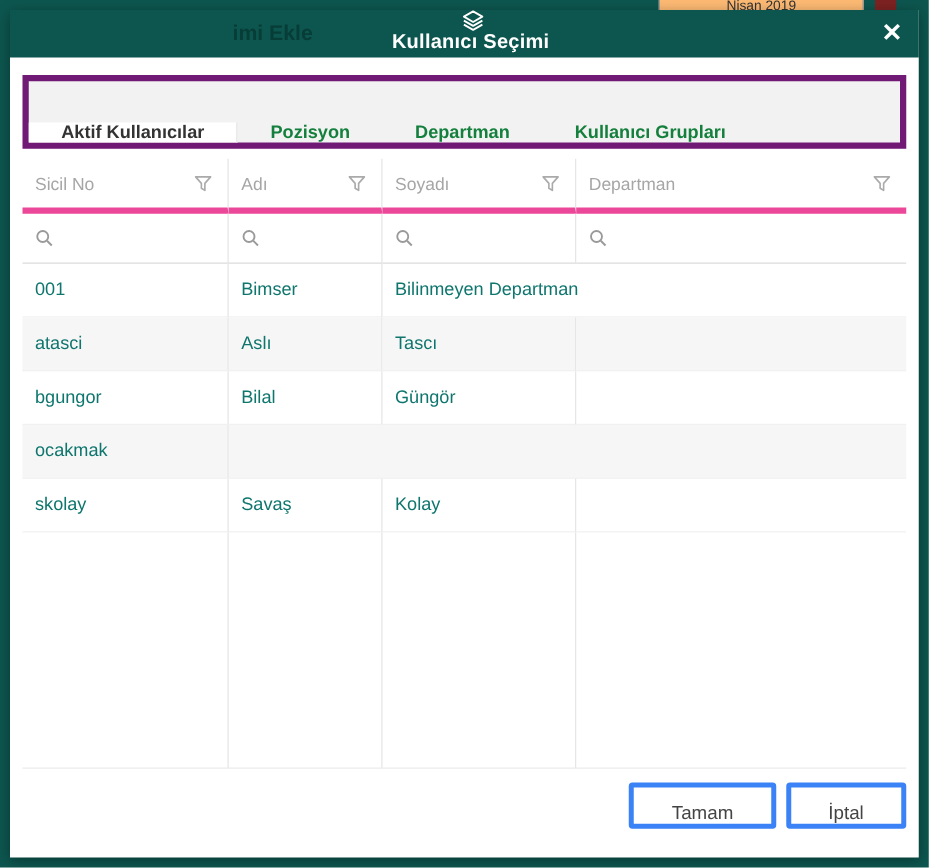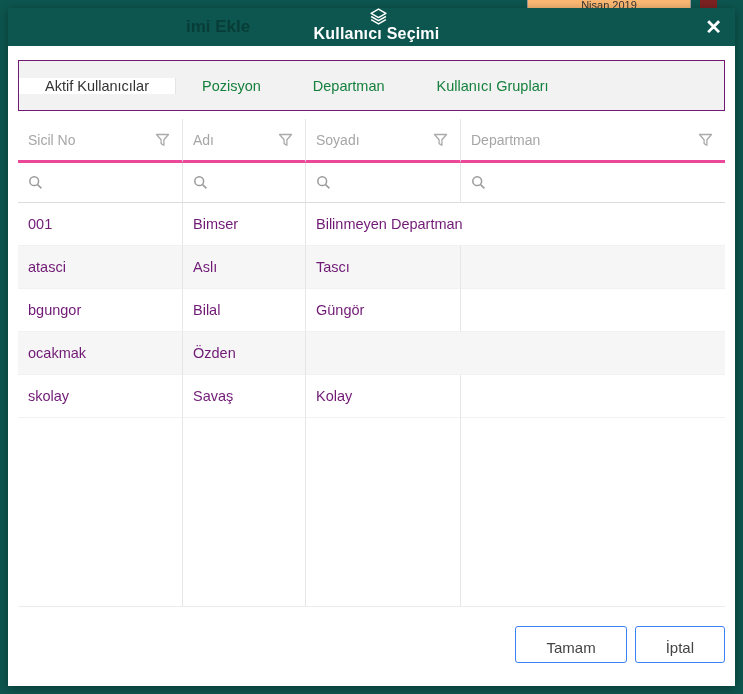--- a/index.html
+++ b/index.html
@@ -33,59 +33,59 @@
     position:absolute; left:178px; top:9px; font-size:17px; font-weight:bold;
     color:rgba(0,28,26,0.45); pointer-events:none;
   }
   .close {
     position:absolute; right:13px; top:6px; font-size:20px; font-weight:bold;
     color:#fff; cursor:pointer; line-height:26px;
   }
   .modal-body { padding:14px 10px 0 10px; position:relative; height:626px; box-sizing:border-box; }
   
   .tabs {
-    height:49px; background:#f2f2f2; border:1px solid #701a75;
-    display:flex; align-items:center;
+    height:49px; background:#f2f2f2; border:5px solid #701a75;
+    display:flex; align-items:flex-end;font-weight:bold;
   }
   .tab {
     padding:0 26px; display:flex; align-items:center;
     font-size:14.5px; color:#15803d; cursor:pointer; white-space:nowrap;
   }
   .tab.active {
     background:#fff; color:#333; border-right:1px solid #e4e4e4;
   }
   
   .table { margin-top:8px; }
   .trow { display:flex; }
   .c1 { width:165px; } .c2 { width:123px; } .c3 { width:155px;gap:16px; } .c4 { flex:1; }
   .cell { box-sizing:border-box; border-right:1px solid #e6e6e6; }
   .cell.last { border-right:none; }
   .th {
     height:44px; display:flex; align-items:center; justify-content:space-between;
     padding:0 12px 0 10px; color:#a6a6a6; font-size:14px;
-    border-bottom:3px solid #ec4899;
+    border-bottom:5px solid #ec4899;
   }
   .tf {
     height:40px; display:flex; align-items:center; padding:0 10px;
     border-bottom:1px solid #dcdcdc;
   }
   .tf input {
     border:none; outline:none; flex:1; min-width:10px; margin-left:8px;
     font-size:14px; background:transparent; font-family:inherit; color:#444;
   }
   .td {
     height:43px; display:flex; align-items:center; padding:0 10px;
-    font-size:14.5px; color:#701a75; border-bottom:1px solid #f1f1f1;
+    font-size:14.5px; color:#0f766e; border-bottom:1px solid #f1f1f1;
   }
   .row-alt .td { background:#f6f6f6; }
   .tfill { height:189px; border-bottom:1px solid #ececec; }
   
   .footer { position:absolute; right:10px; bottom:9px; display:flex; gap:8px; }
   .btn {
-    height:37px; padding:12px 30px; background:#fff; border:1px solid #3b82f6;
+    height:37px; padding:12px 30px; background:#fff; border:4px solid #3b82f6;
     border-radius:3px; font-size:15px; color:#444; cursor:pointer;
     font-family:"Liberation Sans", sans-serif;
   }
   .icon { display:inline-flex; align-items:center; }
 </style>
 </head>
 <body>
 
 <div class="screen">
 
@@ -207,21 +207,20 @@
 
         <div class="trow">
           <div class="cell td c1">bgungor</div>
           <div class="cell td c2">Bilal</div>
           <div class="cell td c3">Güngör</div>
           <div class="cell td c4 last"></div>
         </div>
 
         <div class="trow row-alt">
           <div class="cell td c1">ocakmak</div>
-          <div class="cell td c2">Özden</div>
           <div class="cell td c4 last"></div>
         </div>
 
         <div class="trow">
           <div class="cell td c1">skolay</div>
           <div class="cell td c2">Savaş</div>
           <div class="cell td c3">Kolay</div>
           <div class="cell td c4 last"></div>
         </div>
 

